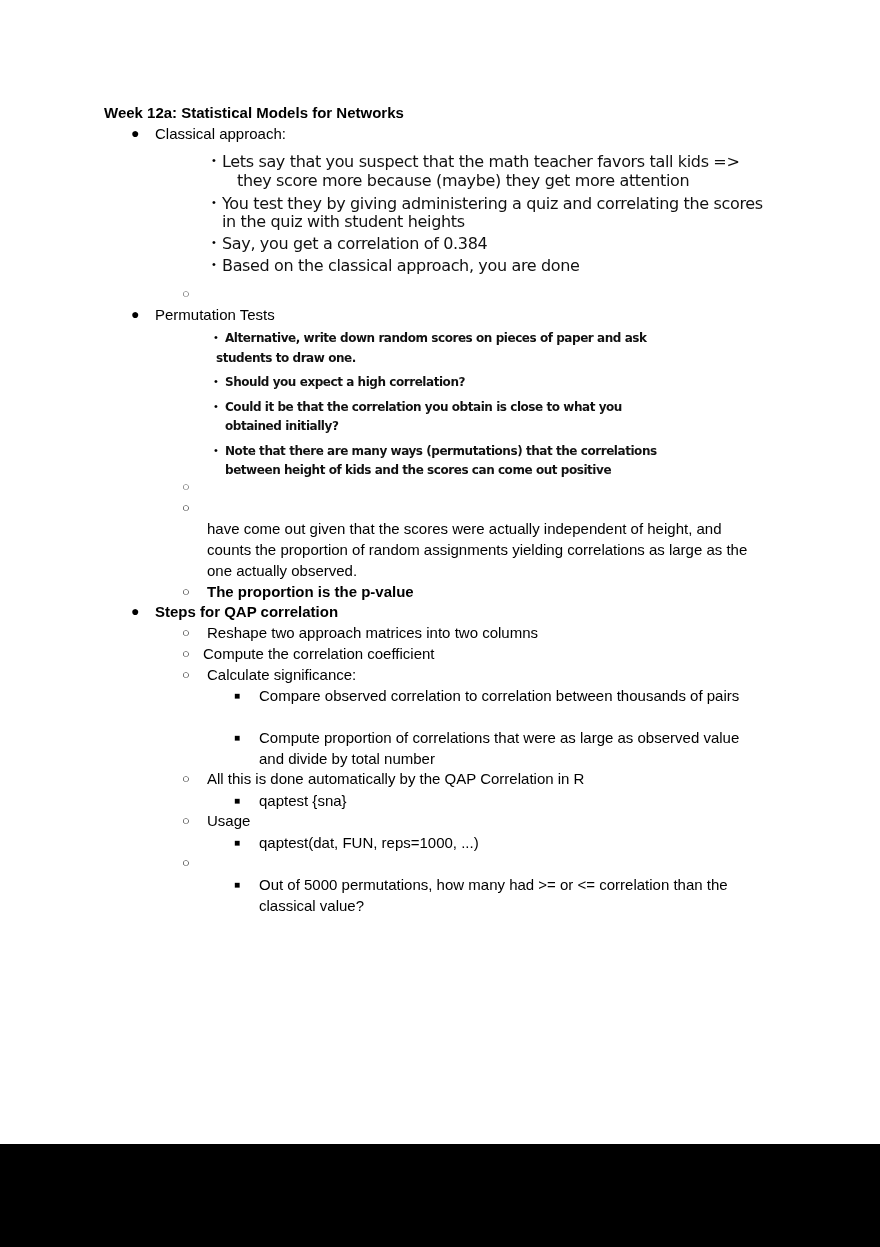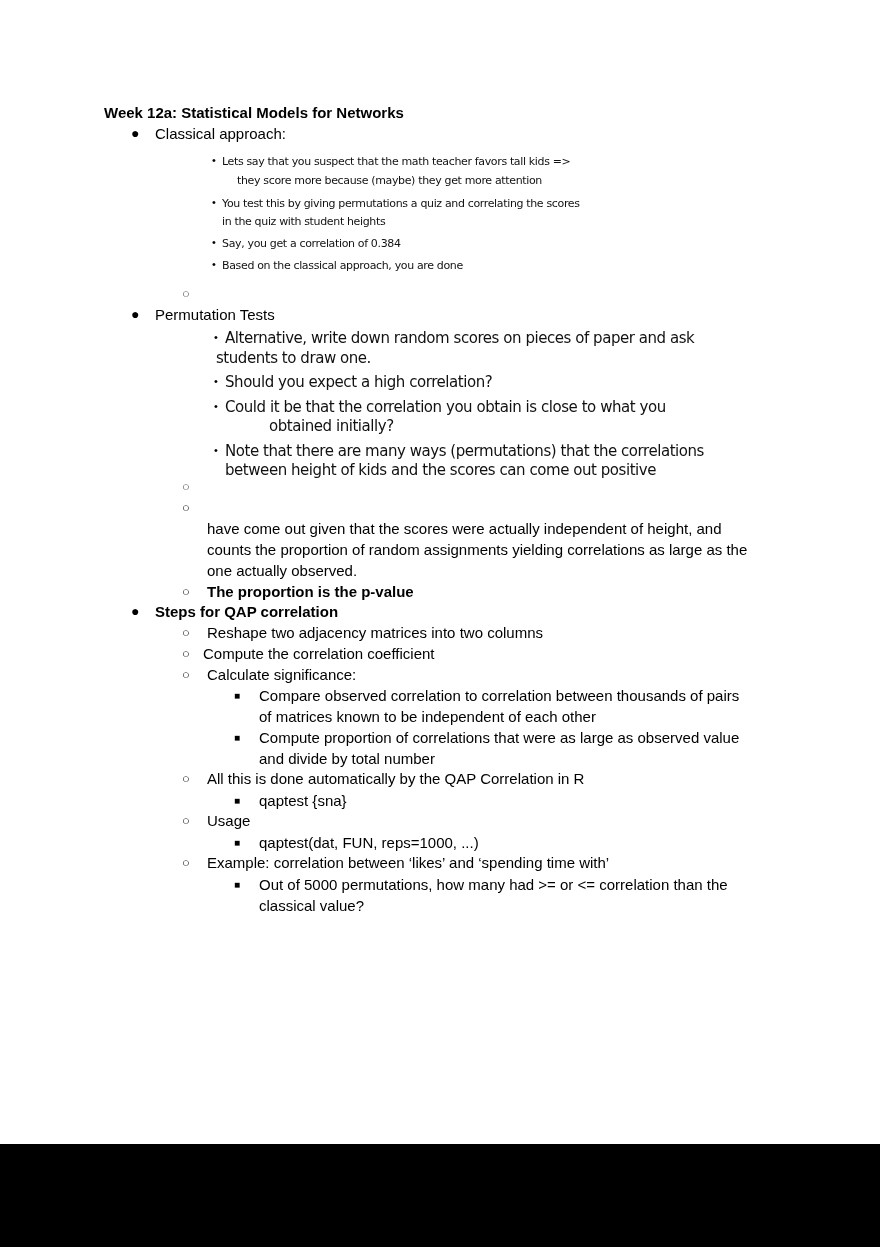--- a/index.html
+++ b/index.html
@@ -8,110 +8,108 @@
   .page { position:absolute; left:0; top:0; width:704px; height:1144px; background:#fff; }
   .blackbar { position:absolute; left:0; top:1144px; width:880px; height:103px; background:#000; }
   .abs { position:absolute; white-space:nowrap; }
   .t { font-size:15px; line-height:21px; }
   .title { font-size:15px; font-weight:bold; line-height:21px; }
   .bold { font-weight:bold; }
   .glyph { position:absolute; font-size:12px; line-height:21px; }
   .dot { font-size:14px; }
   .circ { font-size:13px; }
   .sq { font-size:10px; }
-  .slide { font-family:"DejaVu Sans", sans-serif; font-size:11px; line-height:19.5px; letter-spacing:-0.35px; color:#111; }
-  .slide.b { font-weight:normal; font-size:15px; letter-spacing:-0.45px; }
+  .slide { font-family:"DejaVu Sans", sans-serif; font-size:16px; line-height:19.5px; letter-spacing:-0.35px; color:#111; }
+  .slide.b { font-weight:bold; font-size:12px; letter-spacing:-0.45px; }
   .sbul { position:absolute; font-size:11px; }
 </style>
 </head>
 <body>
 
 <div class="page">
 
   <div class="abs title" style="left:104px; top:102px;">Week 12a: Statistical Models for Networks</div>
 
   <span class="glyph dot" style="left:131px; top:123px;">●</span>
   <div class="abs t" style="left:155px; top:123px;">Classical approach:</div>
 
   <div>
     <span class="sbul" style="left:212px; top:154px;">•</span>
     <div class="abs slide" style="left:222px; top:152px;">Lets say that you suspect that the math teacher favors tall kids =&gt;</div>
     <div class="abs slide" style="left:222px; top:171px;margin-left:15px;">they score more because (maybe) they get more attention</div>
     <span class="sbul" style="left:212px; top:196px;">•</span>
-    <div class="abs slide" style="left:222px; top:194px;">You test this by giving permutations a quiz and correlating the scores</div>
+    <div class="abs slide" style="left:222px; top:194px;">You test they by giving administering a quiz and correlating the scores</div>
     <div class="abs slide" style="left:222px; top:212px;">in the quiz with student heights</div>
     <span class="sbul" style="left:212px; top:236px;">•</span>
     <div class="abs slide" style="left:222px; top:234px;">Say, you get a correlation of 0.384</div>
     <span class="sbul" style="left:212px; top:258px;">•</span>
     <div class="abs slide" style="left:222px; top:256px;">Based on the classical approach, you are done</div>
   </div>
 
   <span class="glyph circ" style="left:182px; top:283px; color:#444;">○</span>
 
   <span class="glyph dot" style="left:131px; top:304px;">●</span>
   <div class="abs t" style="left:155px; top:304px;">Permutation Tests</div>
 
   <div>
     <span class="sbul" style="left:214px; top:331px;">•</span>
     <div class="abs slide b" style="left:225px; top:329px;">Alternative, write down random scores on pieces of paper and ask</div>
     <div class="abs slide b" style="left:216px; top:349px;">students to draw one.</div>
     <span class="sbul" style="left:214px; top:375px;">•</span>
     <div class="abs slide b" style="left:225px; top:373px;">Should you expect a high correlation?</div>
     <span class="sbul" style="left:214px; top:400px;">•</span>
     <div class="abs slide b" style="left:225px; top:398px;">Could it be that the correlation you obtain is close to what you</div>
-    <div class="abs slide b" style="left:225px; top:417px;margin-left:44px;">obtained initially?</div>
+    <div class="abs slide b" style="left:225px; top:417px;">obtained initially?</div>
     <span class="sbul" style="left:214px; top:444px;">•</span>
     <div class="abs slide b" style="left:225px; top:442px;">Note that there are many ways (permutations) that the correlations</div>
     <div class="abs slide b" style="left:225px; top:461px;">between height of kids and the scores can come out positive</div>
   </div>
 
   <span class="glyph circ" style="left:182px; top:476px; color:#444;">○</span>
 
   <span class="glyph circ" style="left:182px; top:497px;">○</span>
   <div class="abs t" style="left:207px; top:539px;">counts the proportion of random assignments yielding correlations as large as the</div>
   <div class="abs t" style="left:207px; top:518px;">have come out given that the scores were actually independent of height, and</div>
   <div class="abs t" style="left:207px; top:560px;">one actually observed.</div>
 
   <span class="glyph circ" style="left:182px; top:581px;">○</span>
   <div class="abs t bold" style="left:207px; top:581px;">The proportion is the p-value</div>
 
   <span class="glyph dot" style="left:131px; top:601px;">●</span>
   <div class="abs t bold" style="left:155px; top:601px;">Steps for QAP correlation</div>
 
   <span class="glyph circ" style="left:182px; top:622px;">○</span>
-  <div class="abs t" style="left:207px; top:622px;">Reshape two adjacency matrices into two columns</div>
+  <div class="abs t" style="left:207px; top:622px;">Reshape two approach matrices into two columns</div>
 
   <span class="glyph circ" style="left:182px; top:643px;">○</span>
   <div class="abs t" style="left:203px; top:643px;">Compute the correlation coefficient</div>
 
   <span class="glyph circ" style="left:182px; top:664px;">○</span>
   <div class="abs t" style="left:207px; top:664px;">Calculate significance:</div>
 
   <span class="glyph sq" style="left:234px; top:685px;">■</span>
   <div class="abs t" style="left:259px; top:685px;">Compare observed correlation to correlation between thousands of pairs</div>
-  <div class="abs t" style="left:259px; top:706px;">of matrices known to be independent of each other</div>
 
   <span class="glyph sq" style="left:234px; top:727px;">■</span>
   <div class="abs t" style="left:259px; top:727px;">Compute proportion of correlations that were as large as observed value</div>
   <div class="abs t" style="left:259px; top:748px;">and divide by total number</div>
 
   <span class="glyph circ" style="left:182px; top:768px;">○</span>
   <div class="abs t" style="left:207px; top:768px;">All this is done automatically by the QAP Correlation in R</div>
 
   <span class="glyph sq" style="left:234px; top:790px;">■</span>
   <div class="abs t" style="left:259px; top:790px;">qaptest {sna}</div>
 
   <span class="glyph circ" style="left:182px; top:810px;">○</span>
   <div class="abs t" style="left:207px; top:810px;">Usage</div>
 
   <span class="glyph sq" style="left:234px; top:832px;">■</span>
   <div class="abs t" style="left:259px; top:832px;">qaptest(dat, FUN, reps=1000, ...)</div>
 
   <span class="glyph circ" style="left:182px; top:852px;">○</span>
-  <div class="abs t" style="left:207px; top:852px;">Example: correlation between ‘likes’ and ‘spending time with’</div>
 
   <span class="glyph sq" style="left:234px; top:874px;">■</span>
   <div class="abs t" style="left:259px; top:874px;">Out of 5000 permutations, how many had &gt;= or &lt;= correlation than the</div>
   <div class="abs t" style="left:259px; top:895px;">classical value?</div>
 
 </div>
 
 <div class="blackbar"></div>
 
 </body></html>

